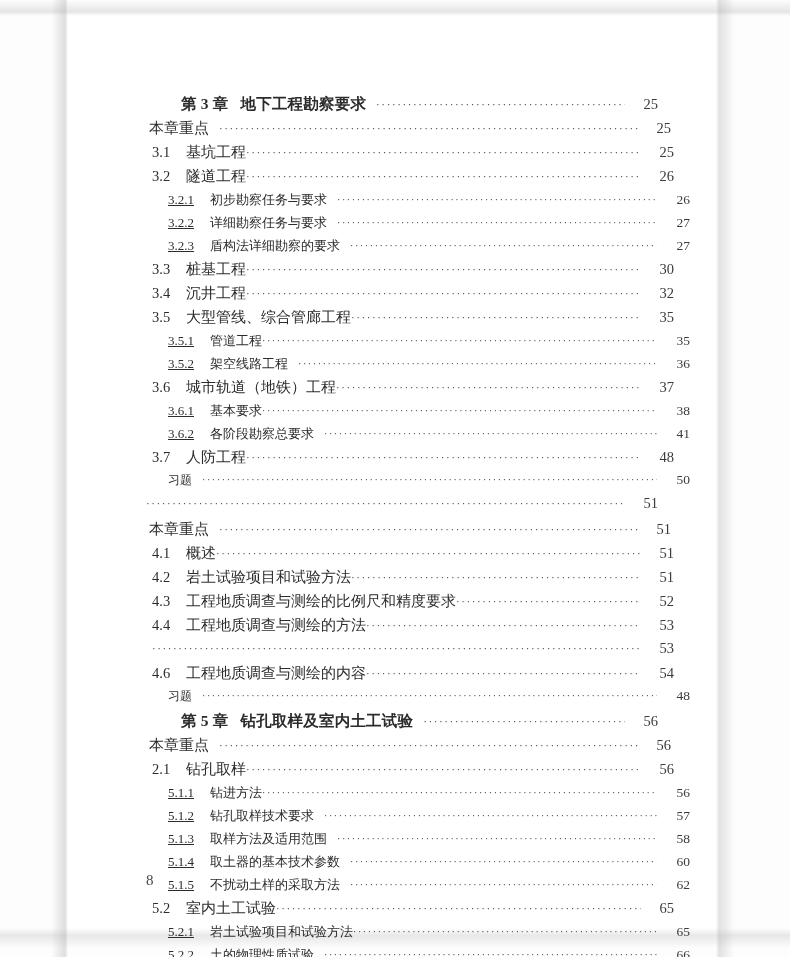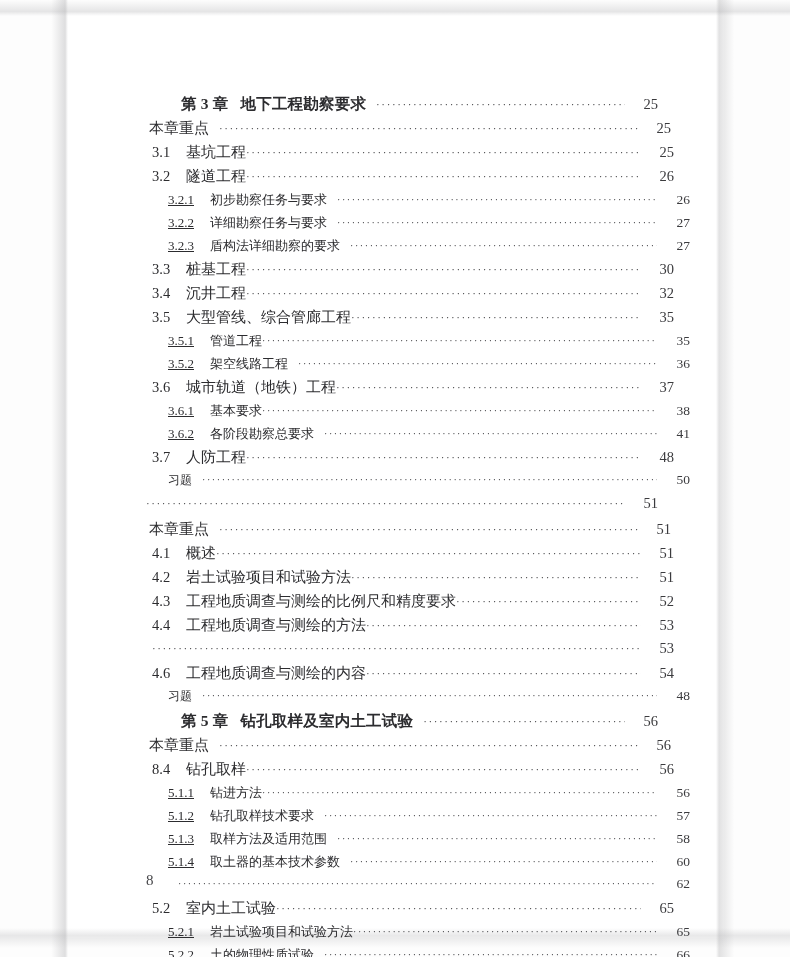--- a/index.html
+++ b/index.html
@@ -300,21 +300,21 @@
         <span class="toc-label"><span class="num">第 5 章</span><span class="ttl">钻孔取样及室内土工试验</span></span>
         <span class="toc-dots">······················································································································································</span>
         <span class="toc-page">56</span>
       </div>
       <div class="toc-row lvlkey gap">
         <span class="toc-label"><span class="ttl">本章重点</span></span>
         <span class="toc-dots">······················································································································································</span>
         <span class="toc-page">56</span>
       </div>
       <div class="toc-row lvl2">
-        <span class="toc-label"><span class="num">8.4</span><span class="ttl">钻孔取样</span></span>
+        <span class="toc-label"><span class="num">2.1</span><span class="ttl">钻孔取样</span></span>
         <span class="toc-dots">······················································································································································</span>
         <span class="toc-page">56</span>
       </div>
       <div class="toc-row lvl3">
         <span class="toc-label"><span class="num">5.1.1</span><span class="ttl">钻进方法</span></span>
         <span class="toc-dots">······················································································································································</span>
         <span class="toc-page">56</span>
       </div>
       <div class="toc-row lvl3 gap">
         <span class="toc-label"><span class="num">5.1.2</span><span class="ttl">钻孔取样技术要求</span></span>
@@ -325,20 +325,21 @@
         <span class="toc-label"><span class="num">5.1.3</span><span class="ttl">取样方法及适用范围</span></span>
         <span class="toc-dots">······················································································································································</span>
         <span class="toc-page">58</span>
       </div>
       <div class="toc-row lvl3 gap">
         <span class="toc-label"><span class="num">5.1.4</span><span class="ttl">取土器的基本技术参数</span></span>
         <span class="toc-dots">······················································································································································</span>
         <span class="toc-page">60</span>
       </div>
       <div class="toc-row lvl3 gap">
+        <span class="toc-label"><span class="num">5.1.5</span><span class="ttl">不扰动土样的采取方法</span></span>
         <span class="toc-dots">······················································································································································</span>
         <span class="toc-page">62</span>
       </div>
       <div class="toc-row lvl2">
         <span class="toc-label"><span class="num">5.2</span><span class="ttl">室内土工试验</span></span>
         <span class="toc-dots">······················································································································································</span>
         <span class="toc-page">65</span>
       </div>
       <div class="toc-row lvl3">
         <span class="toc-label"><span class="num">5.2.1</span><span class="ttl">岩土试验项目和试验方法</span></span>

